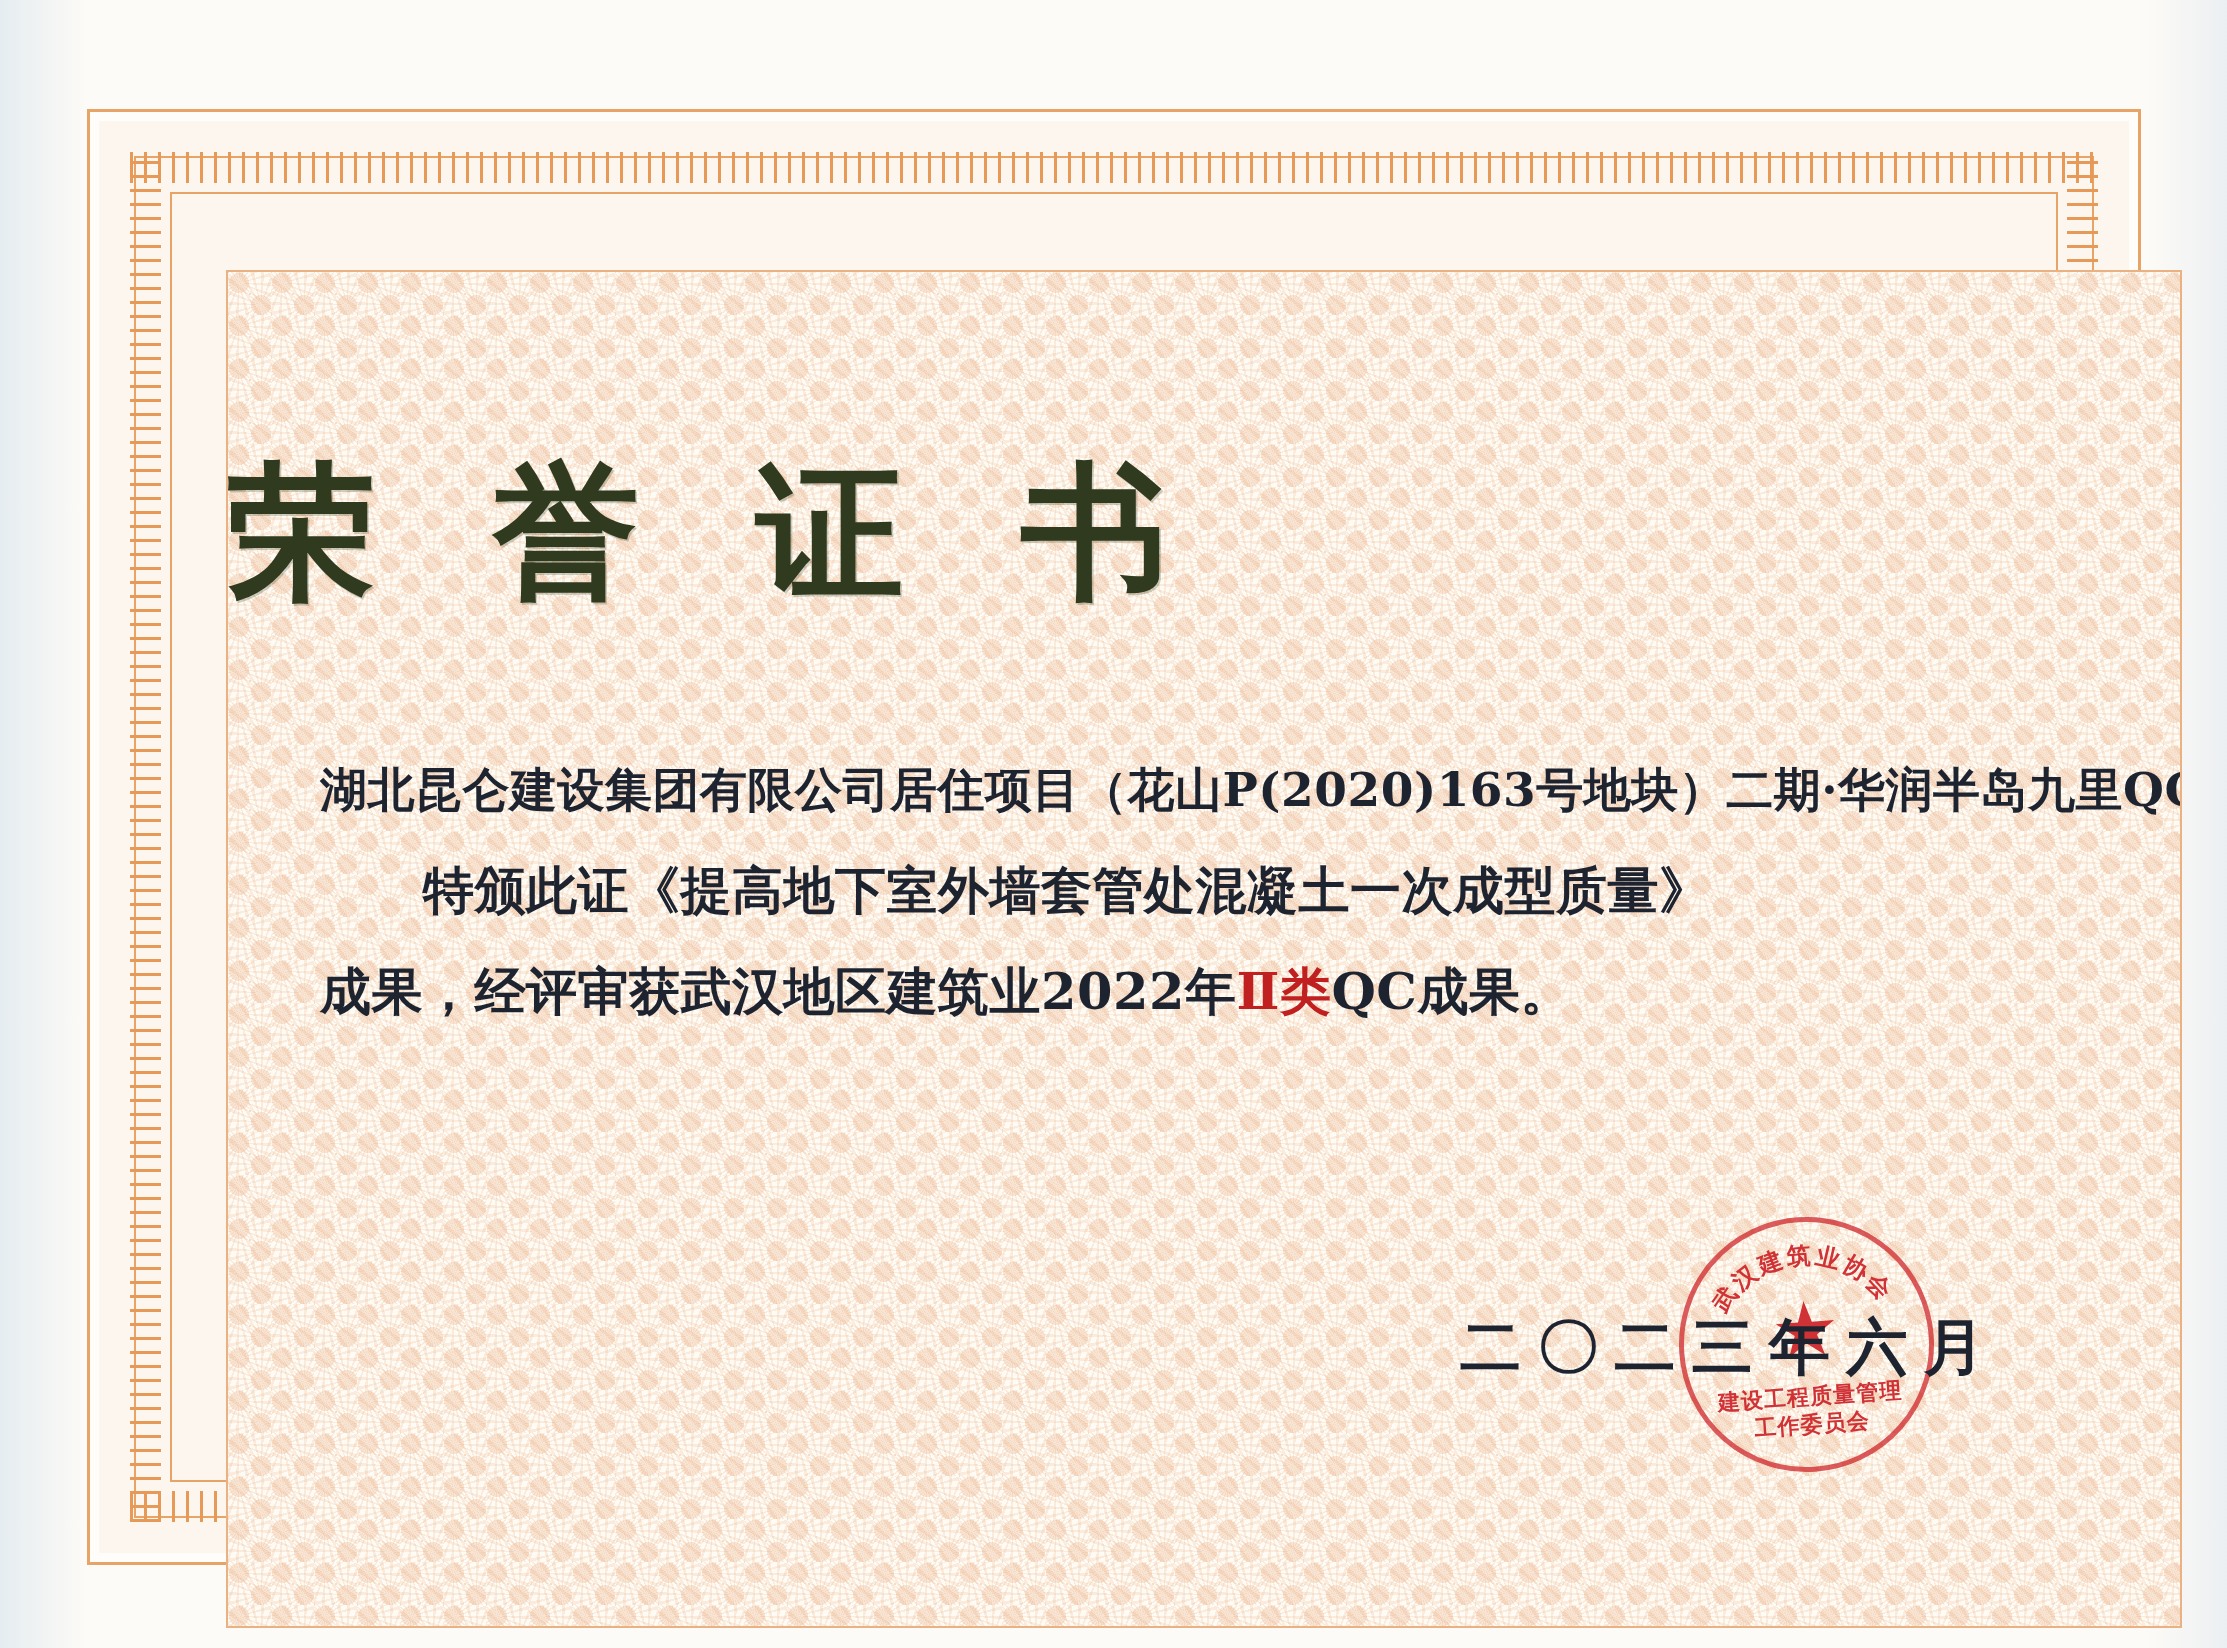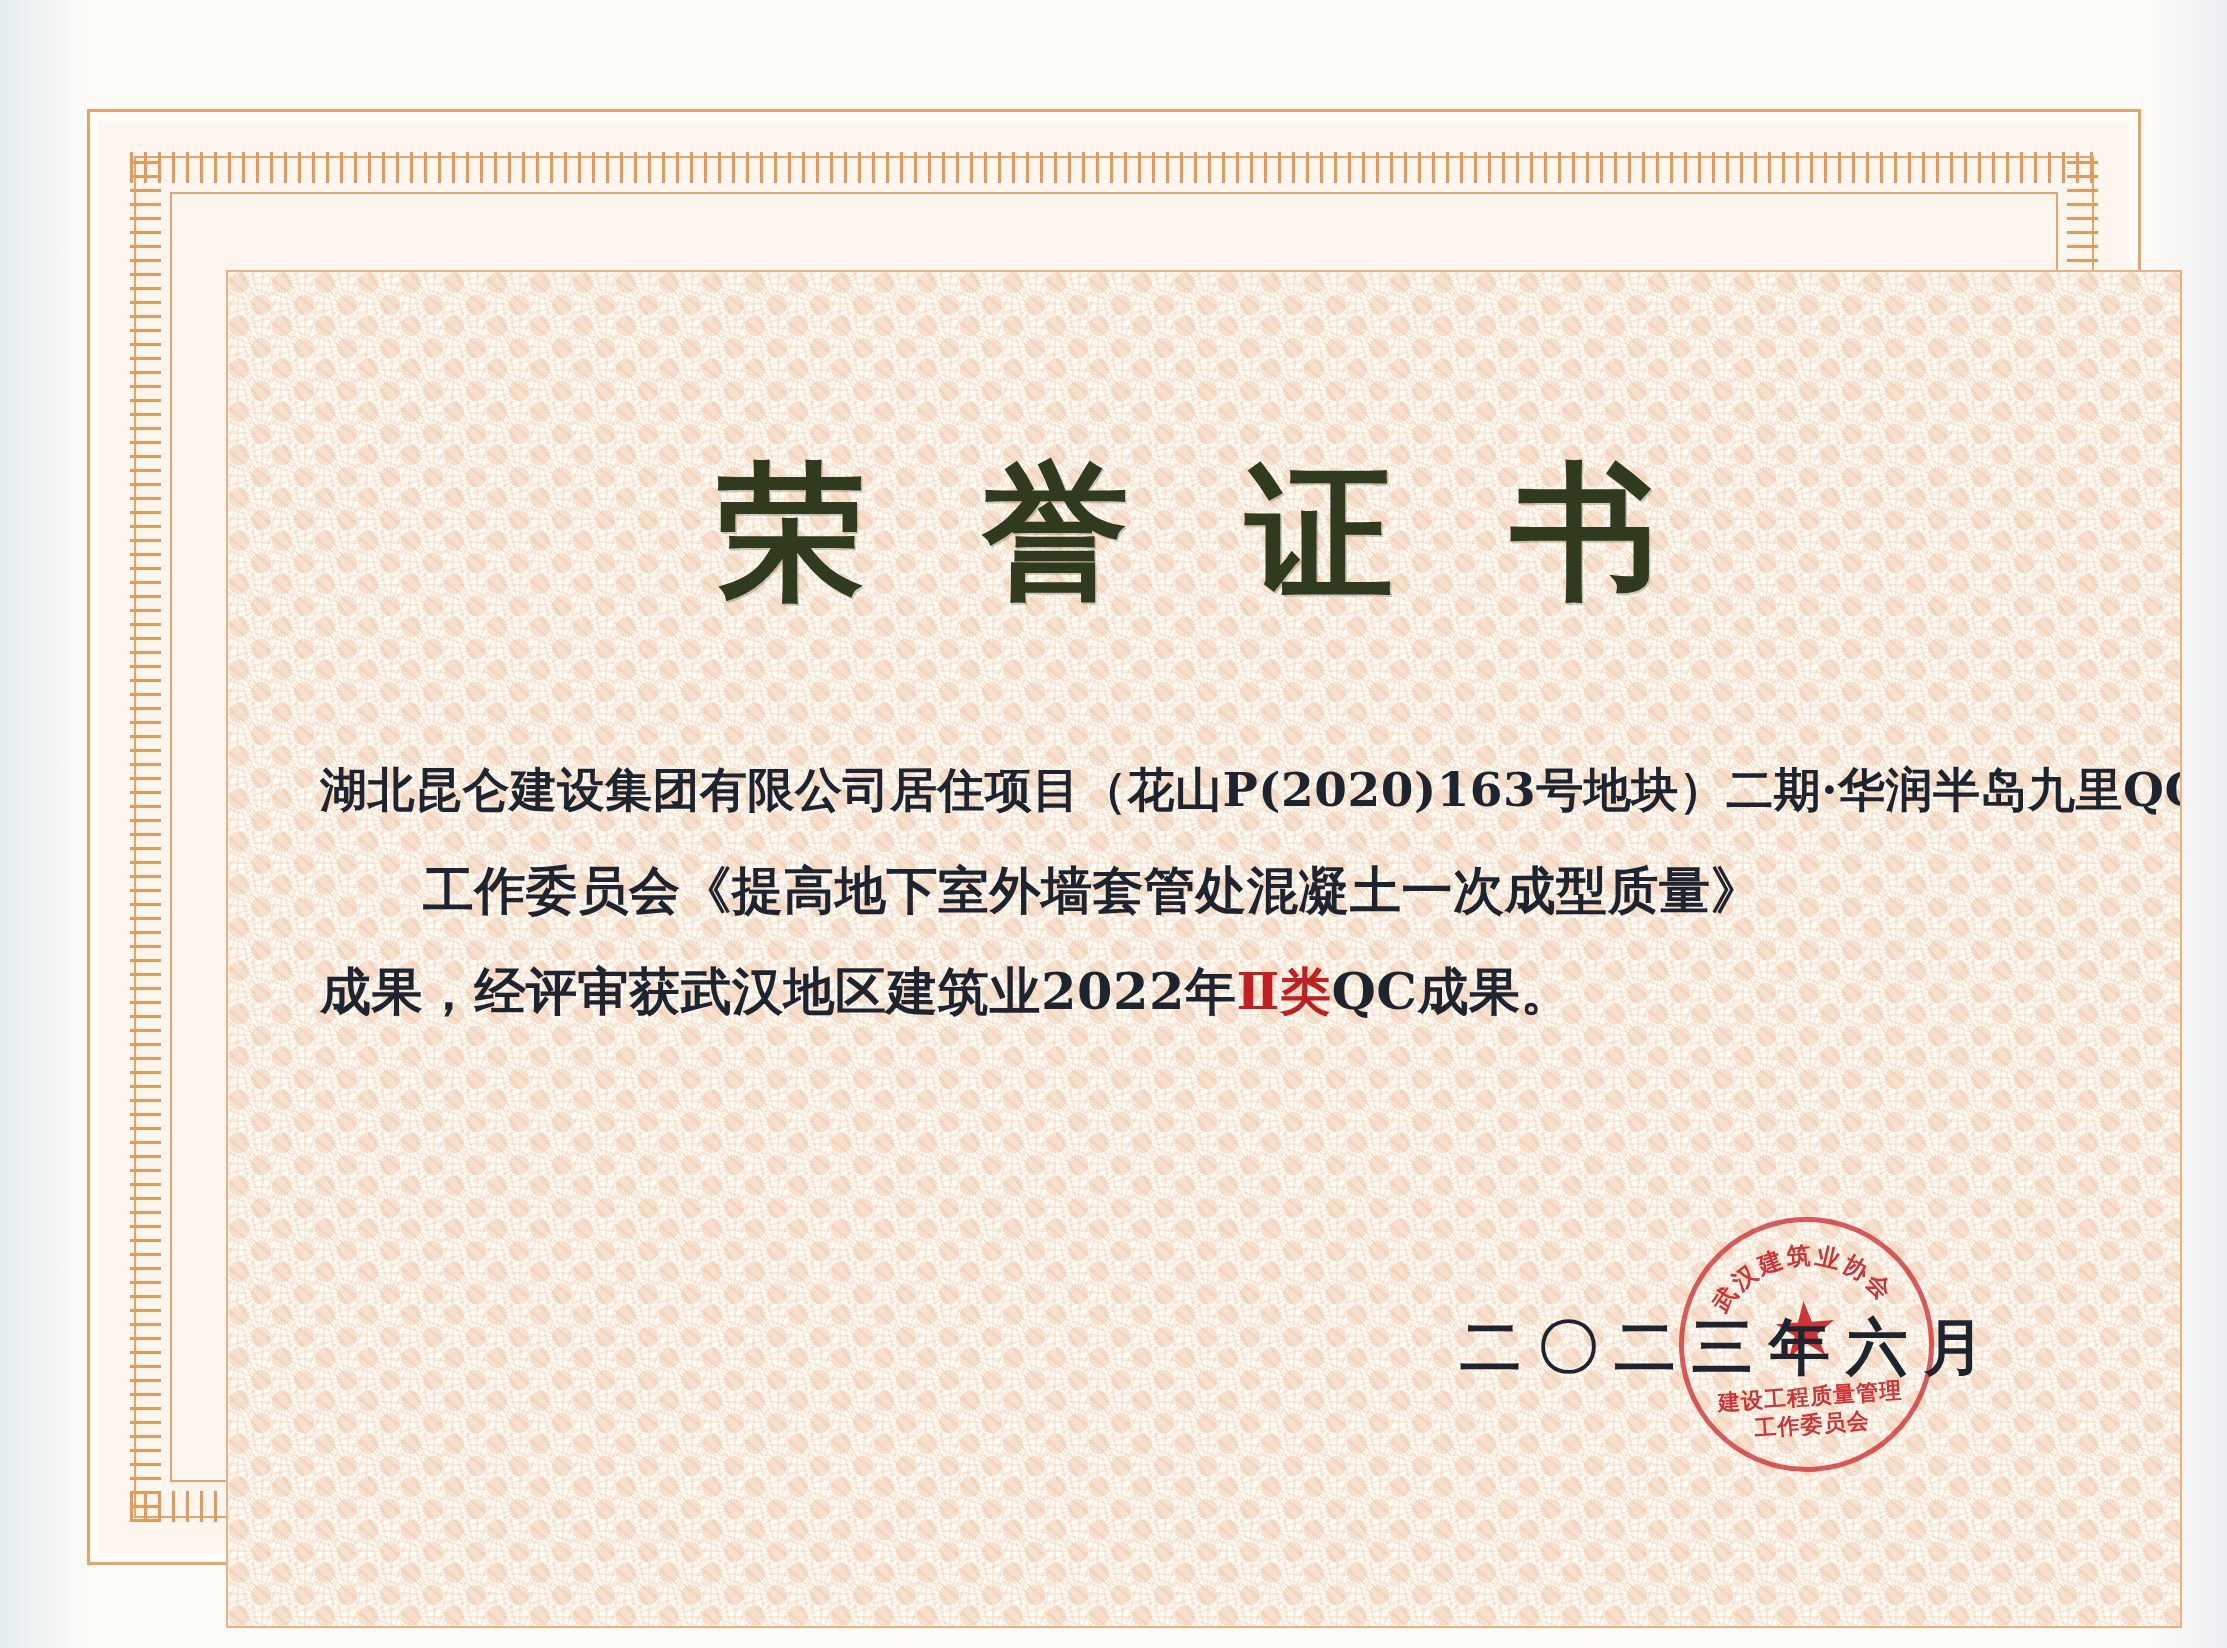--- a/index.html
+++ b/index.html
@@ -96,21 +96,20 @@
     background-size: 43px 43px, 43px 43px, 43px 43px, 43px 43px, 43px 43px, 43px 43px;
     overflow: hidden;
   }
 
   
   .title {
     position: absolute;
     left: 0;
     right: 0;
     top: 163px;
-    text-align: center;
     font-family: "DejaVu Serif", serif;
     font-weight: bold;
     font-size: 147px;
     letter-spacing: 33px;
     color: #2f3a1f;
     text-shadow: 1.6px 1.6px 0 rgba(60,70,40,0.25);
     white-space: nowrap;
   }
 
   
@@ -231,21 +230,21 @@
       <div class="meander-band meander-right"></div>
       <div class="meander-inner-line"></div>
     </div>
 
     <div class="inner-panel">
 
       <div class="title">荣 誉 证 书</div>
 
       <div class="body-text">
         <div class="line line-1">湖北昆仑建设集团有限公司居住项目（花山P(2020)163号地块）二期·华润半岛九里QC小组:</div>
-        <div class="line line-2">工作委员会《提高地下室外墙套管处混凝土一次成型质量》</div>
+        <div class="line line-2">特颁此证《提高地下室外墙套管处混凝土一次成型质量》</div>
         <div class="line line-3"><span>成果，经评审获武汉地区建筑业2022年</span><span class="hl-red">Ⅱ类</span><span>QC成果。</span></div>
       </div>
 
       <div class="seal">
         <div class="seal-arc-text">
           <svg viewBox="0 0 470 470" xmlns="http://www.w3.org/2000/svg">
             <defs>
               <path id="sealArc" d="M 60,255 A 175,175 0 0 1 410,255" fill="none"></path>
             </defs>
             <text>

